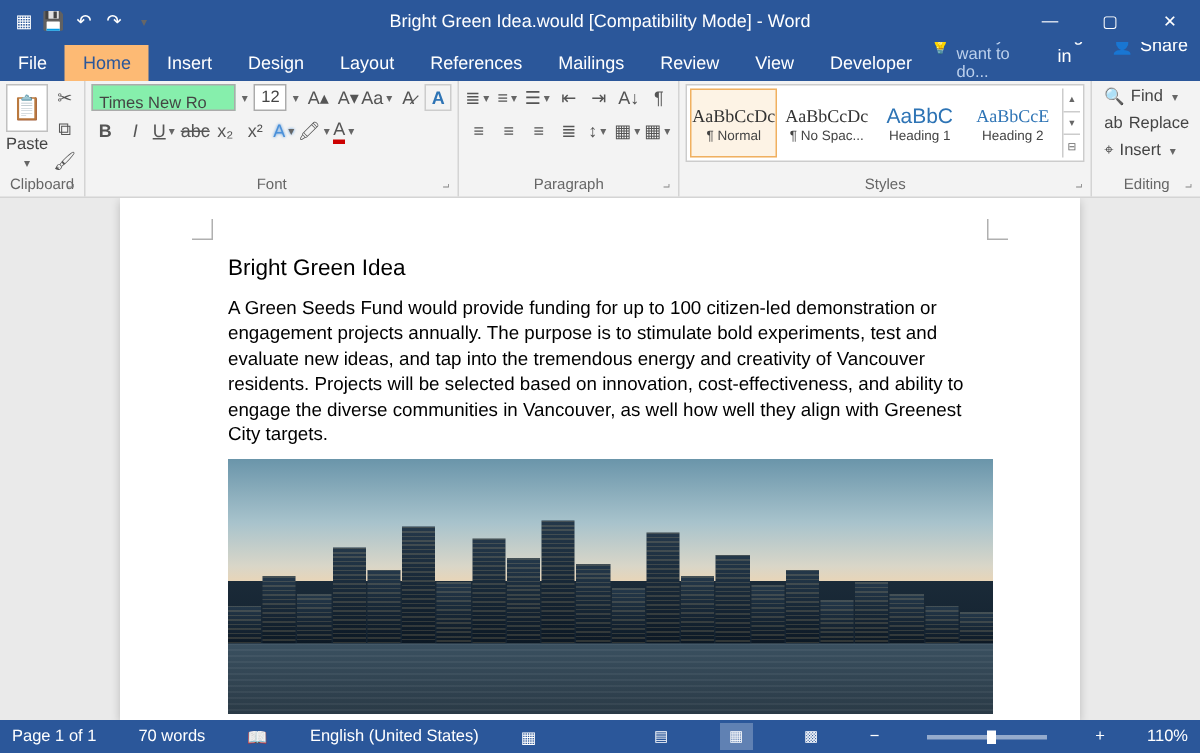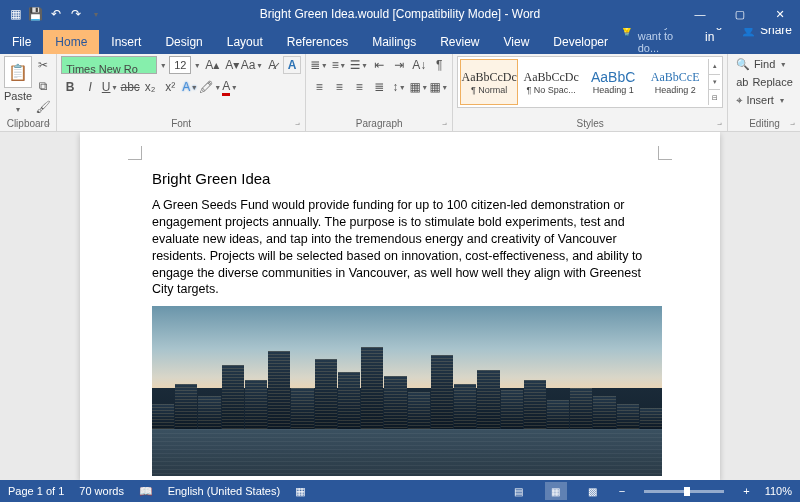--- a/index.html
+++ b/index.html
@@ -59,21 +59,21 @@
   .doc-title-text { font-size: 15px; margin-bottom: 10px; margin-top: 10px; }
   .doc-body { font-size: 12.5px; line-height: 1.35; margin-bottom: 8px; }
   .doc-image { width: 510px; height: 170px; background: linear-gradient(to bottom, #6a95aa 0%, #a8c3cc 25%, #d9d6c8 42%, #e8d5b8 48%, #1a2a38 48%, #0e1a26 100%); position: relative; overflow: hidden; }
   .skyline { position: absolute; bottom: 28%; left: 0; right: 0; height: 48%; display: flex; align-items: flex-end; gap: 1px; }
   .bldg { background: linear-gradient(#24384a,#0c1824); flex: 1; position: relative; }
   .bldg::after { content:""; position:absolute; inset:0; background: repeating-linear-gradient(to bottom, rgba(255,220,150,0.15) 0 1px, transparent 1px 3px); }
   .water { position: absolute; bottom: 0; left: 0; right: 0; height: 28%; background: linear-gradient(#3a5060,#2a3a46); }
   .water::before { content:""; position:absolute; inset:0; background: repeating-linear-gradient(to bottom, rgba(255,255,255,0.05) 0 1px, transparent 1px 4px); }
 
   
-  .statusbar { height: 22px; background: #2b579a; color: #fff; display: flex; align-items: center; font-size: 11px; padding: 0 8px; gap: 15px; }
+  .statusbar { height: 22px; background: #2b579a; color: #fff; display: flex; align-items: center; font-size: 11px; padding: 0 8px; gap: 28px; }
   .statusbar .sp { flex: 1; }
   .view-btn { width: 22px; height: 18px; display: inline-flex; align-items: center; justify-content: center; color: #fff; font-size: 10px; }
   .view-btn.sel { background: rgba(255,255,255,0.25); }
   .zoom-slider { width: 80px; height: 3px; background: rgba(255,255,255,0.5); position: relative; margin: 0 4px; }
   .zoom-thumb { position: absolute; top: -3px; width: 6px; height: 9px; background: #fff; left: 50%; }
 </style>
 </head>
 <body>
 
 <div class="titlebar">

